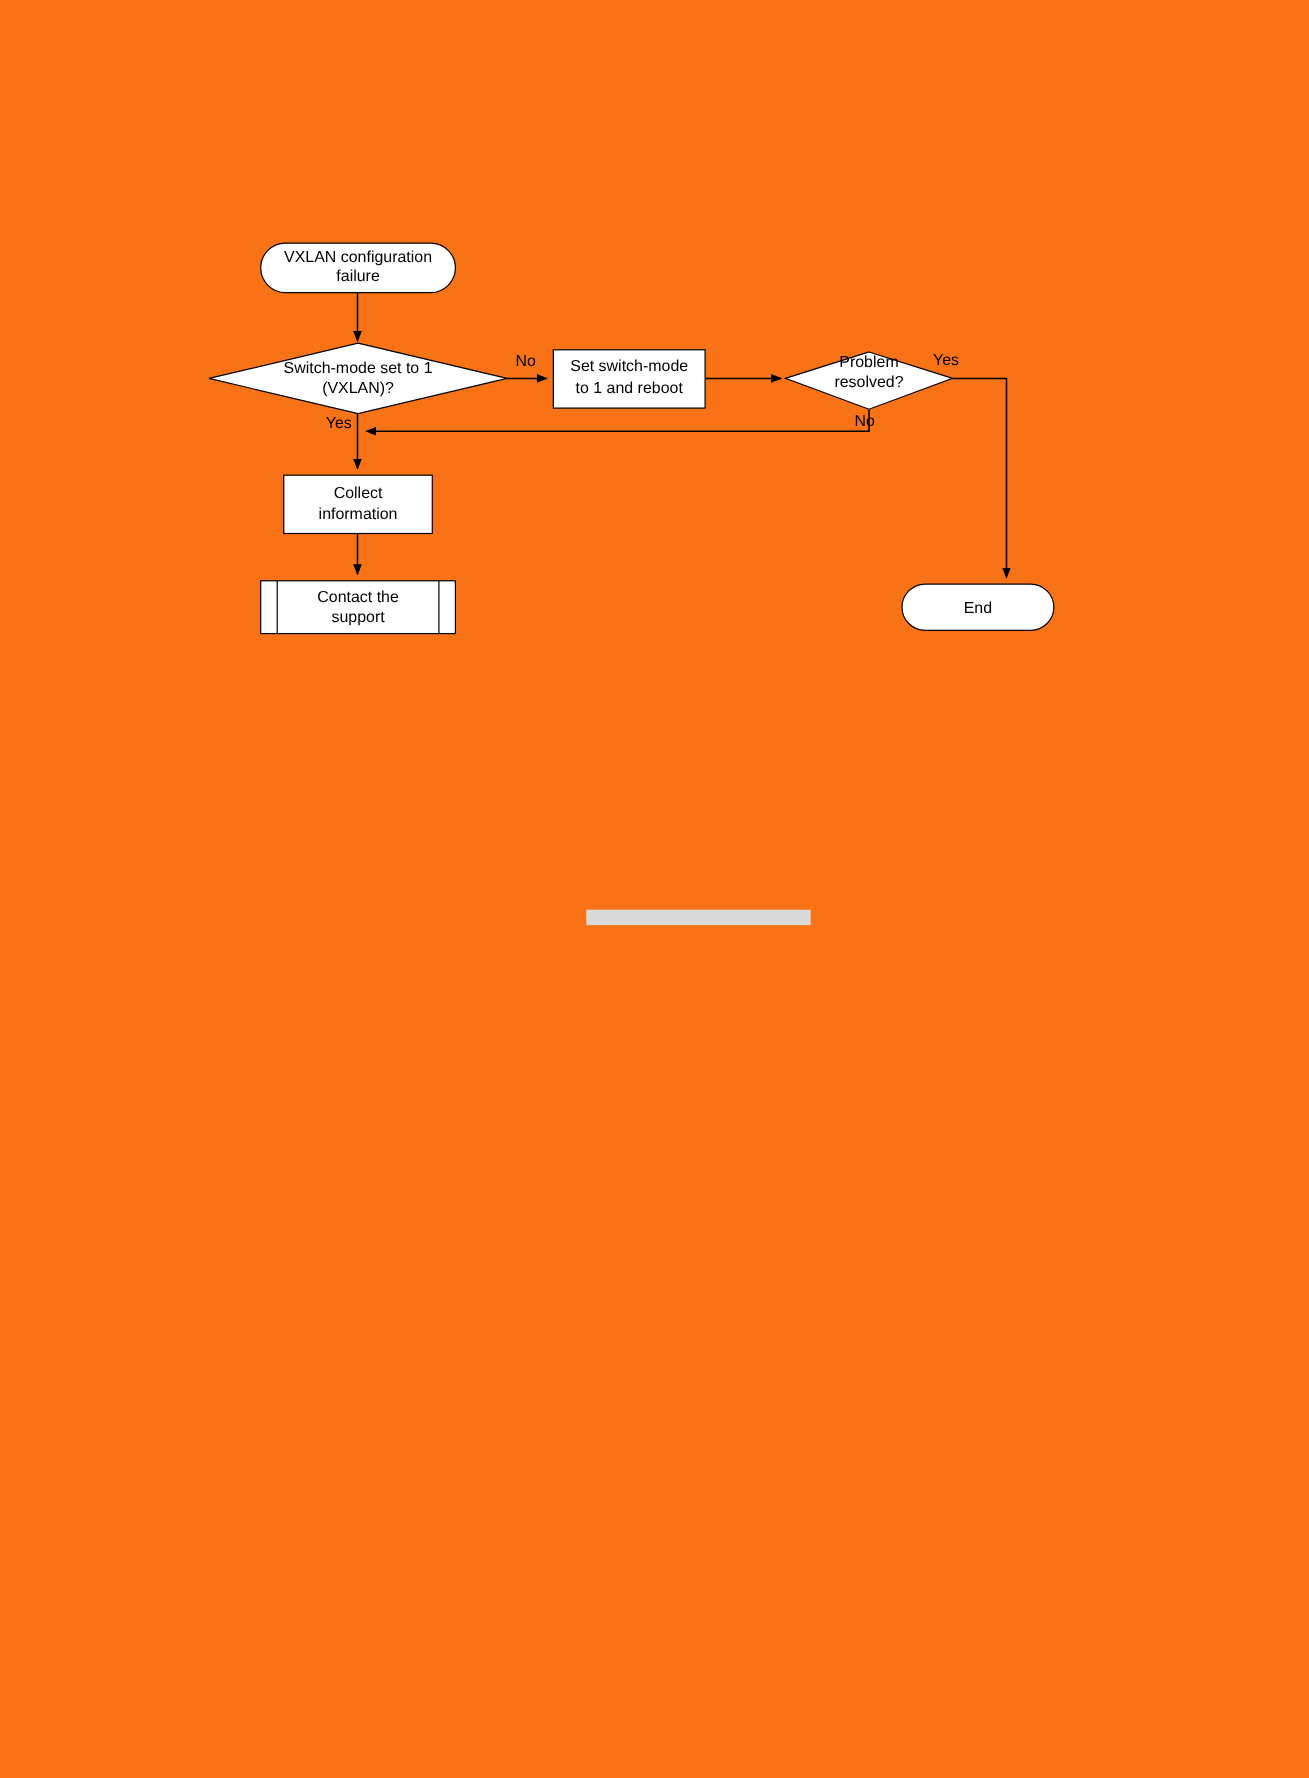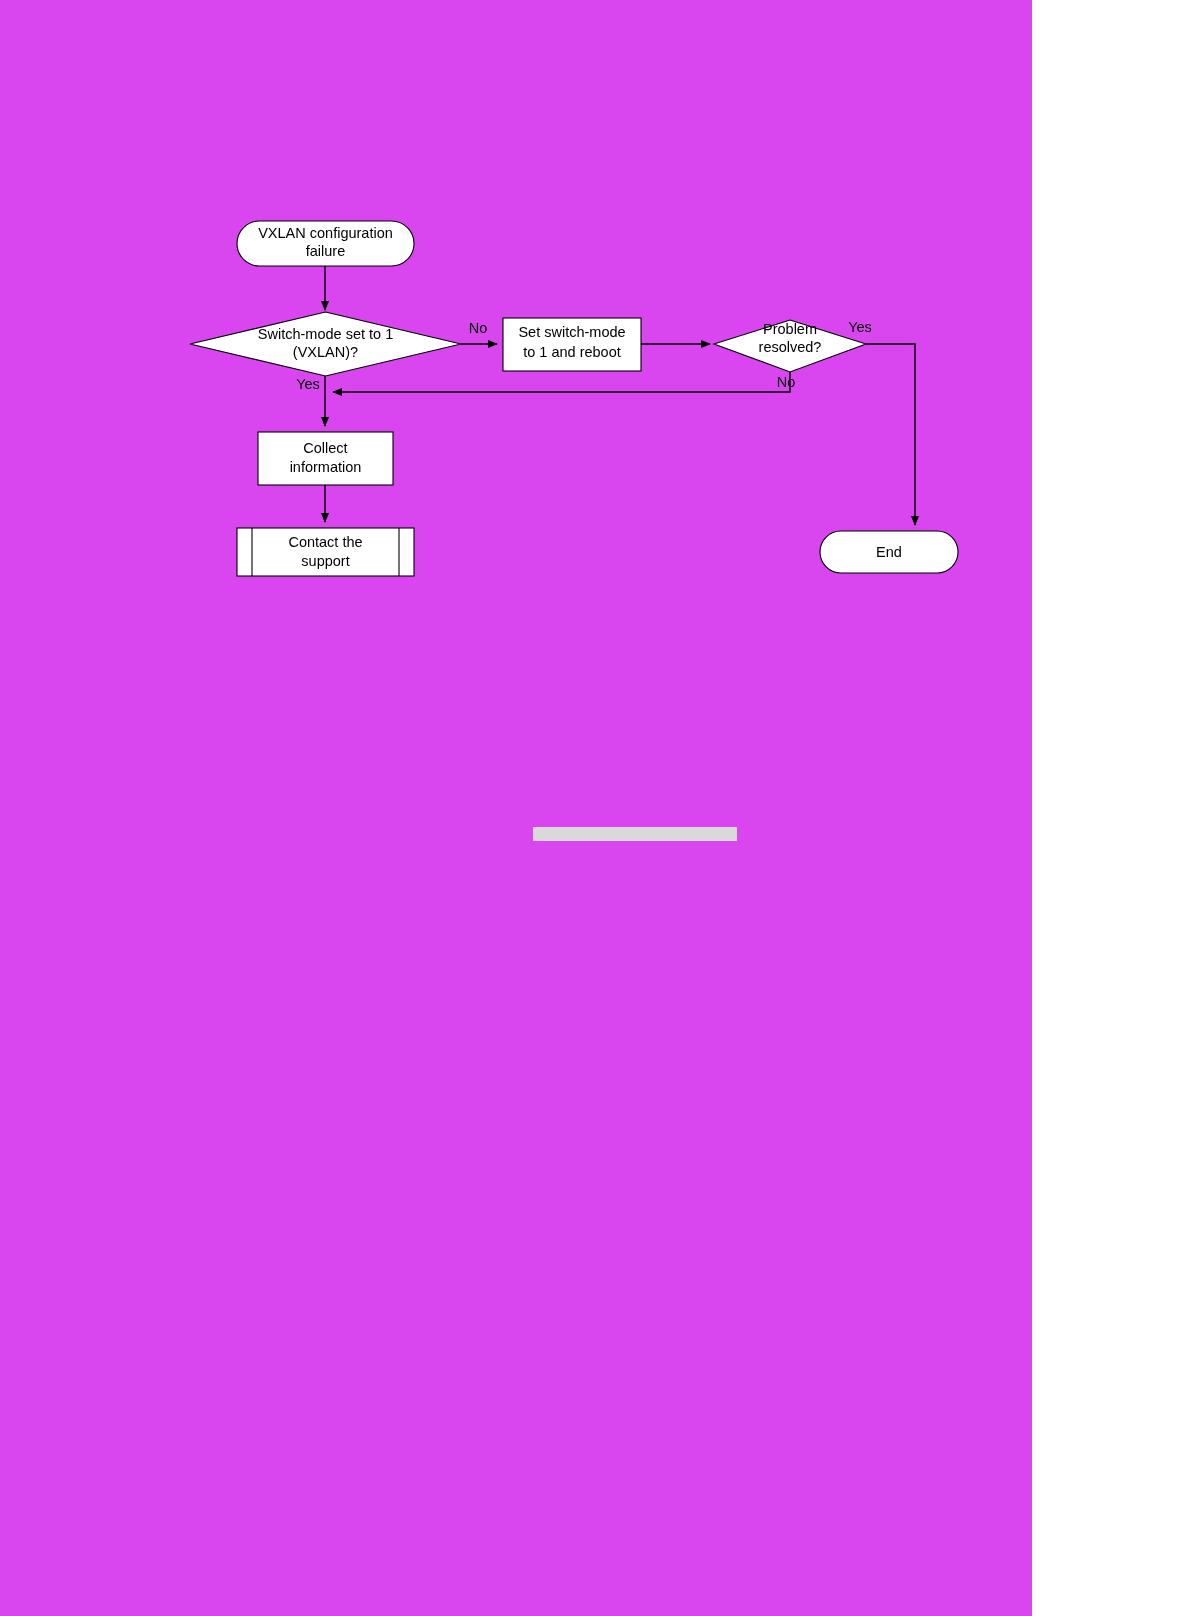--- a/index.html
+++ b/index.html
@@ -7,23 +7,23 @@
     margin: 0;
     padding: 0;
     background: #ffffff;
   }
   body {
     font-family: "Liberation Sans", sans-serif;
     color: #000000;
   }
   #page {
     position: relative;
-    width: 1032px;
+    width: 1190px;
     height: 1616px;
-    background: #d946ef;
+    background: #f97316;
     overflow: hidden;
   }
   #flow-svg {
     position: absolute;
     left: 0;
     top: 0;
     width: 1190px;
     height: 1616px;
   }
   .node-shape {

